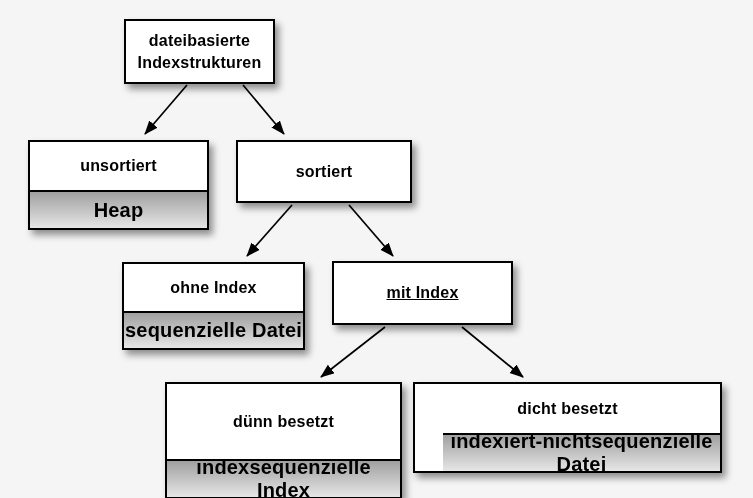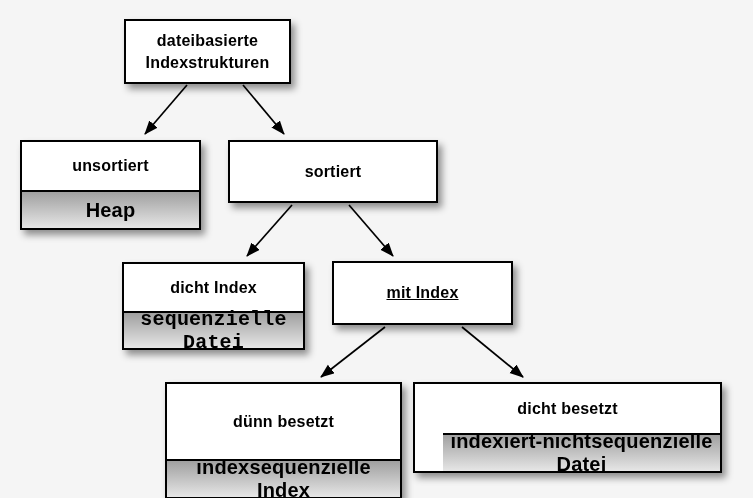--- a/index.html
+++ b/index.html
@@ -69,36 +69,36 @@
       </marker>
     </defs>
     <line x1="187" y1="85" x2="145" y2="134" marker-end="url(#arrowhead)"></line>
     <line x1="243" y1="85" x2="284" y2="134" marker-end="url(#arrowhead)"></line>
     <line x1="292" y1="205" x2="247" y2="256" marker-end="url(#arrowhead)"></line>
     <line x1="349" y1="205" x2="393" y2="256" marker-end="url(#arrowhead)"></line>
     <line x1="385" y1="327" x2="321" y2="377" marker-end="url(#arrowhead)"></line>
     <line x1="462" y1="327" x2="523" y2="377" marker-end="url(#arrowhead)"></line>
   </svg>
 
-  <div class="node" style="left:124px; top:19px; width:167px; height:65px;">
+  <div class="node" style="left:124px; top:19px; width:151px; height:65px;">
     <div class="node-label">dateibasierte Indexstrukturen</div>
   </div>
 
-  <div class="node" style="left:20px; top:140px; width:181px; height:90px;">
+  <div class="node" style="left:28px; top:140px; width:181px; height:90px;">
     <div class="node-label">unsortiert</div>
     <div class="node-sublabel" style="height:36px;">Heap</div>
   </div>
 
-  <div class="node" style="left:228px; top:140px; width:210px; height:63px;">
+  <div class="node" style="left:236px; top:140px; width:176px; height:63px;">
     <div class="node-label">sortiert</div>
   </div>
 
   <div class="node" style="left:122px; top:262px; width:183px; height:88px;">
-    <div class="node-label">dicht Index</div>
-    <div class="node-sublabel" style="height:35px;font-family:Liberation Mono, monospace;">sequenzielle Datei</div>
+    <div class="node-label">ohne Index</div>
+    <div class="node-sublabel" style="height:35px;">sequenzielle Datei</div>
   </div>
 
   <div class="node" style="left:332px; top:261px; width:181px; height:64px;text-decoration:underline;">
     <div class="node-label">mit Index</div>
   </div>
 
   <div class="node" style="left:165px; top:382px; width:237px; height:117px;">
     <div class="node-label">dünn besetzt</div>
     <div class="node-sublabel" style="height:36px;">indexsequenzielle Index</div>
   </div>

